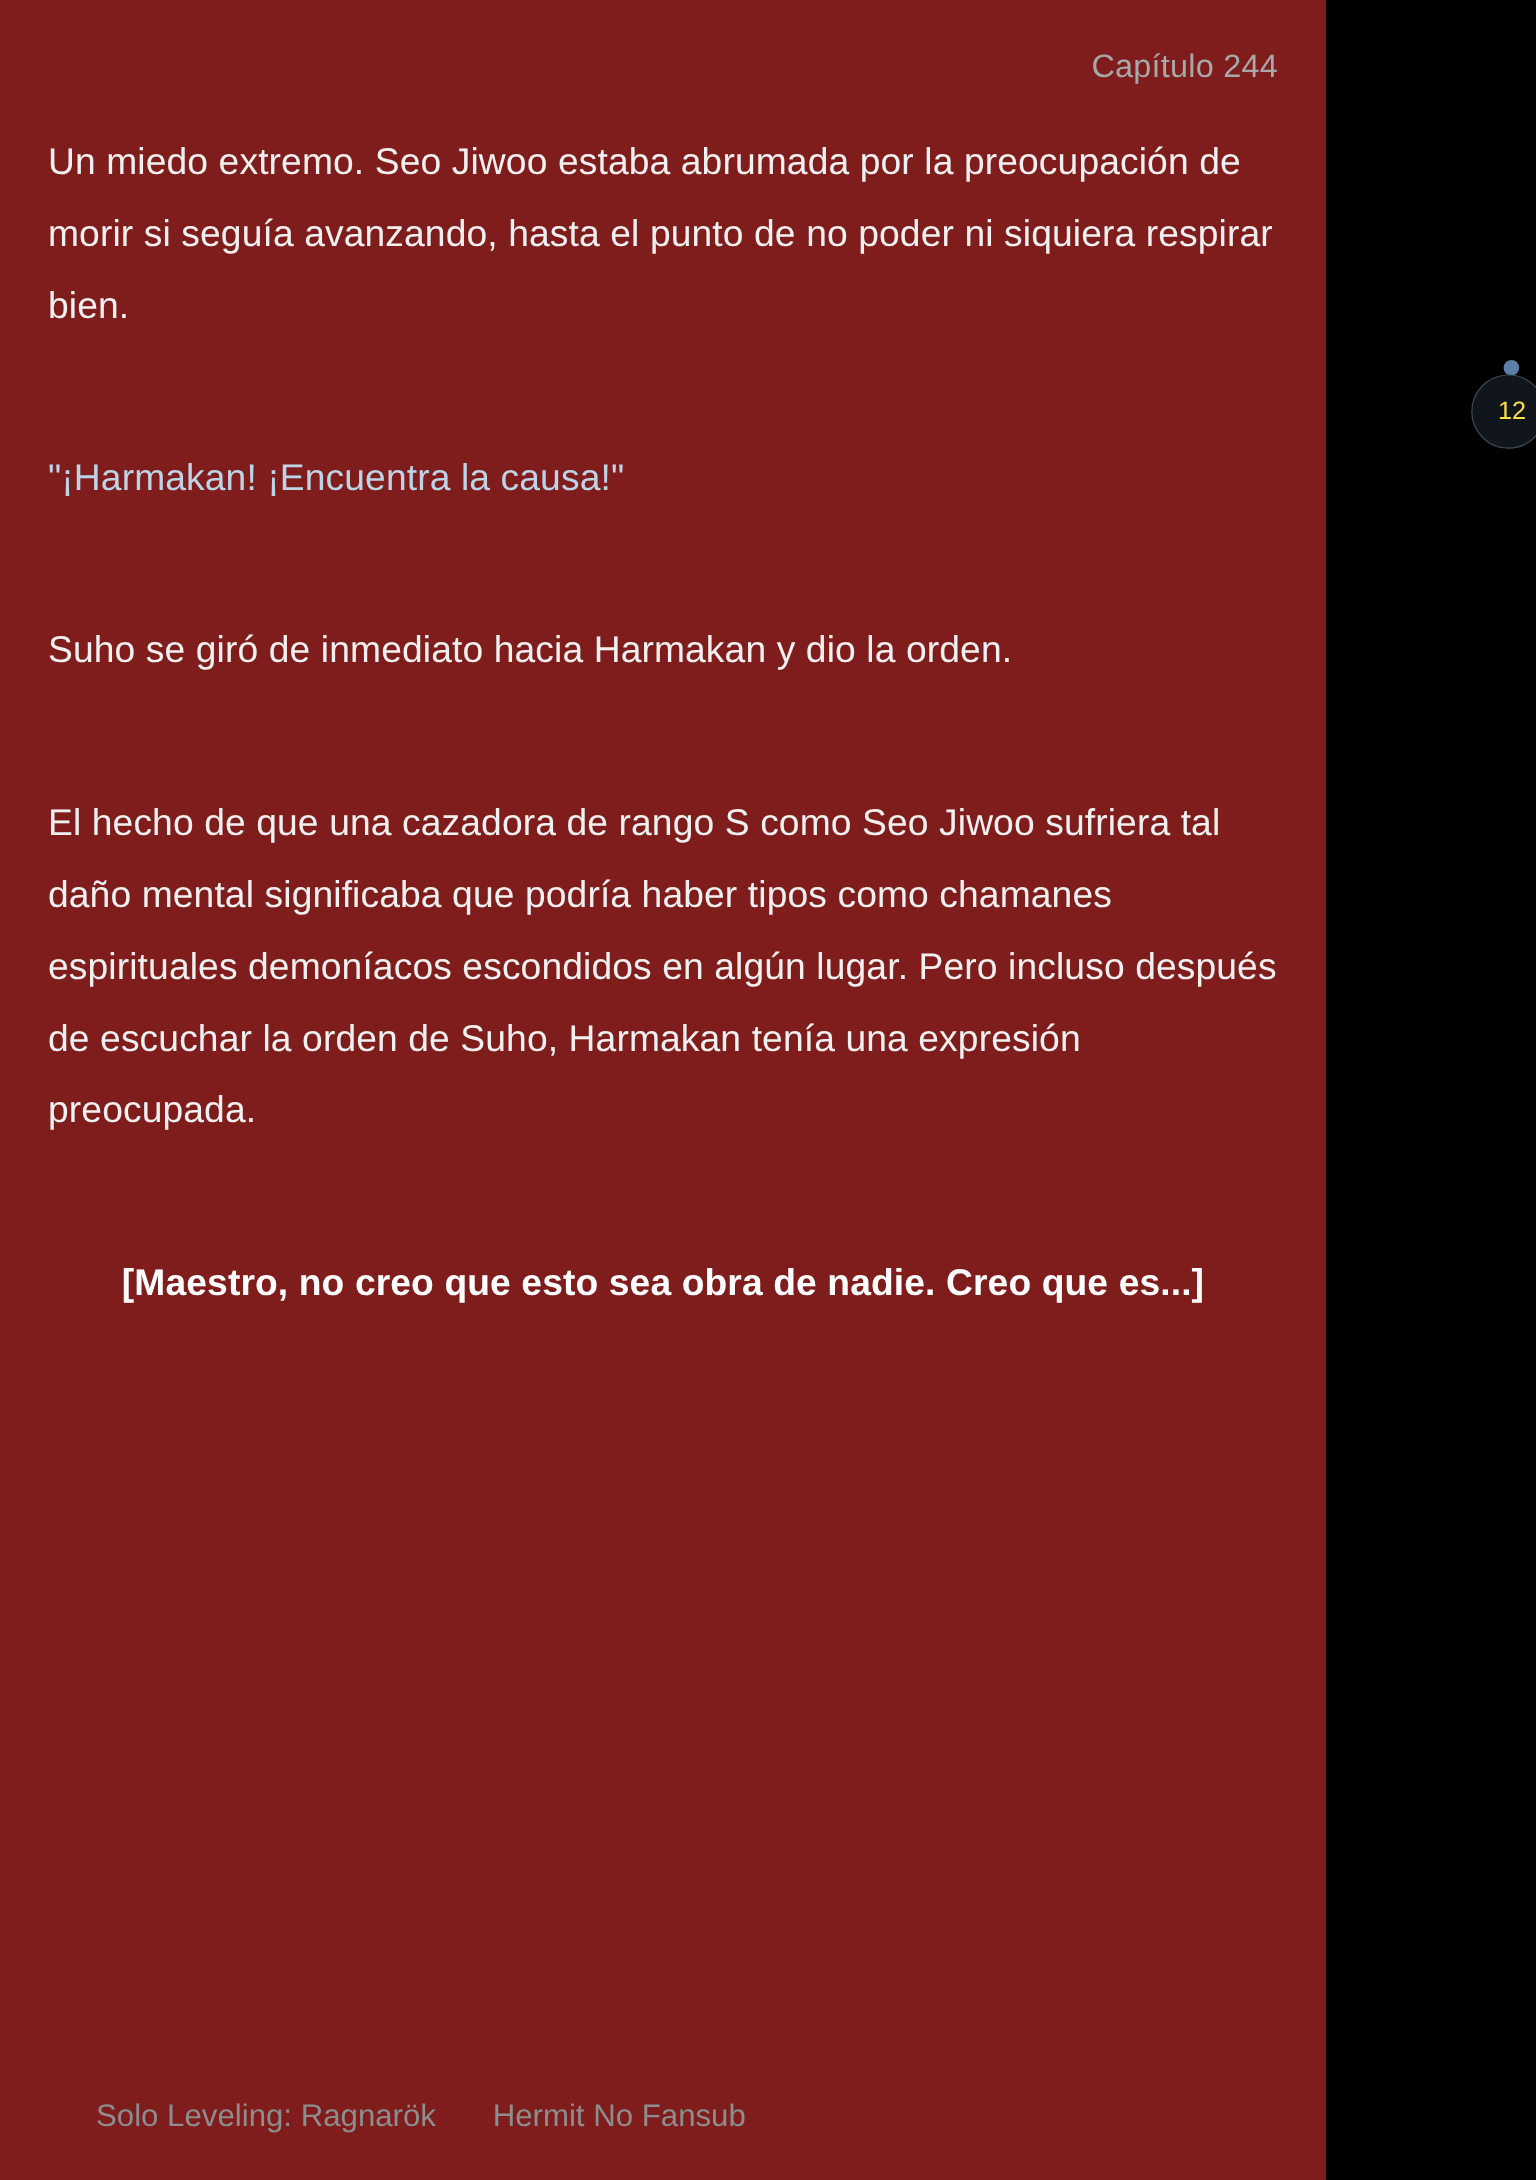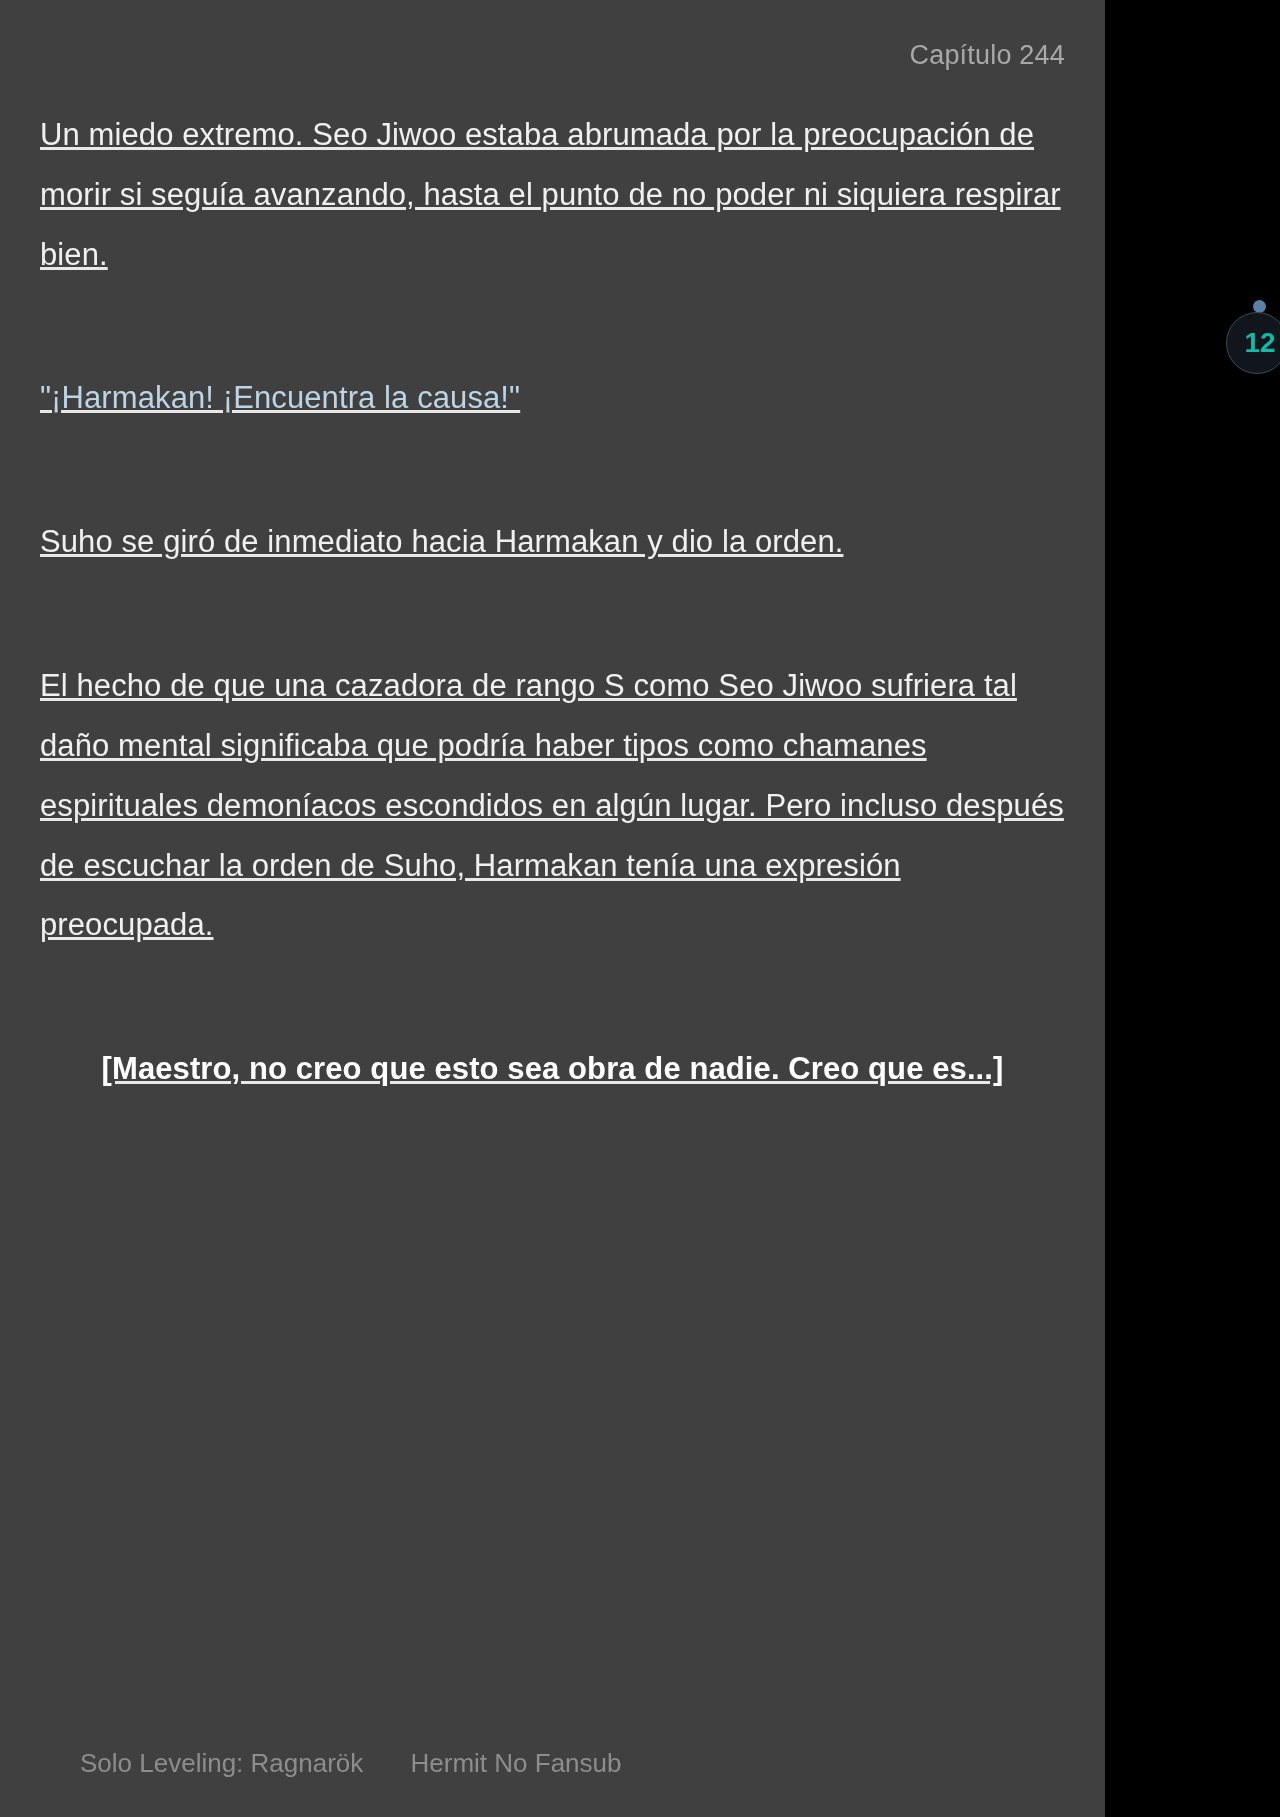--- a/index.html
+++ b/index.html
@@ -18,36 +18,35 @@
     position: relative;
     width: 1280px;
     height: 1817px;
     background: #0a0a0a;
     box-sizing: border-box;
   }
   .reader {
     position: relative;
     width: 1105px;
     height: 1817px;
-    background: #404040;
+    background: #7f1d1d;
     box-sizing: border-box;
     padding: 0 40px;
     overflow: hidden;
   }
   .chapter-label {
     text-align: right;
     color: #a8a8a8;
     font-size: 27px;
     padding-top: 40px;
     padding-right: 0px;
     letter-spacing: 0.2px;
   }
   .content {
     margin-top: 34px;
-    text-decoration: underline;
   }
   p.para {
     font-size: 31px;
     line-height: 1.93;
     color: #f0f0f0;
     margin: 0 0 62px 0;
     letter-spacing: 0.1px;
     font-weight: 400;
   }
   p.para.dialogue {
@@ -80,23 +79,23 @@
     height: 62px;
     border-radius: 50%;
     border: 1px solid #3d4b57;
     background: #10161c;
     display: flex;
     align-items: center;
     justify-content: center;
     box-sizing: border-box;
   }
   .comment-widget .count {
-    color: #14b8a6;
-    font-size: 28px;
-    font-weight: 700;
+    color: #fde047;
+    font-size: 21px;
+    font-weight: 400;
     padding-left: 6px;
   }
   .comment-dot {
     position: absolute;
     right: 14px;
     top: 300px;
     width: 13px;
     height: 13px;
     border-radius: 50%;
     background: #5b7fa6;

